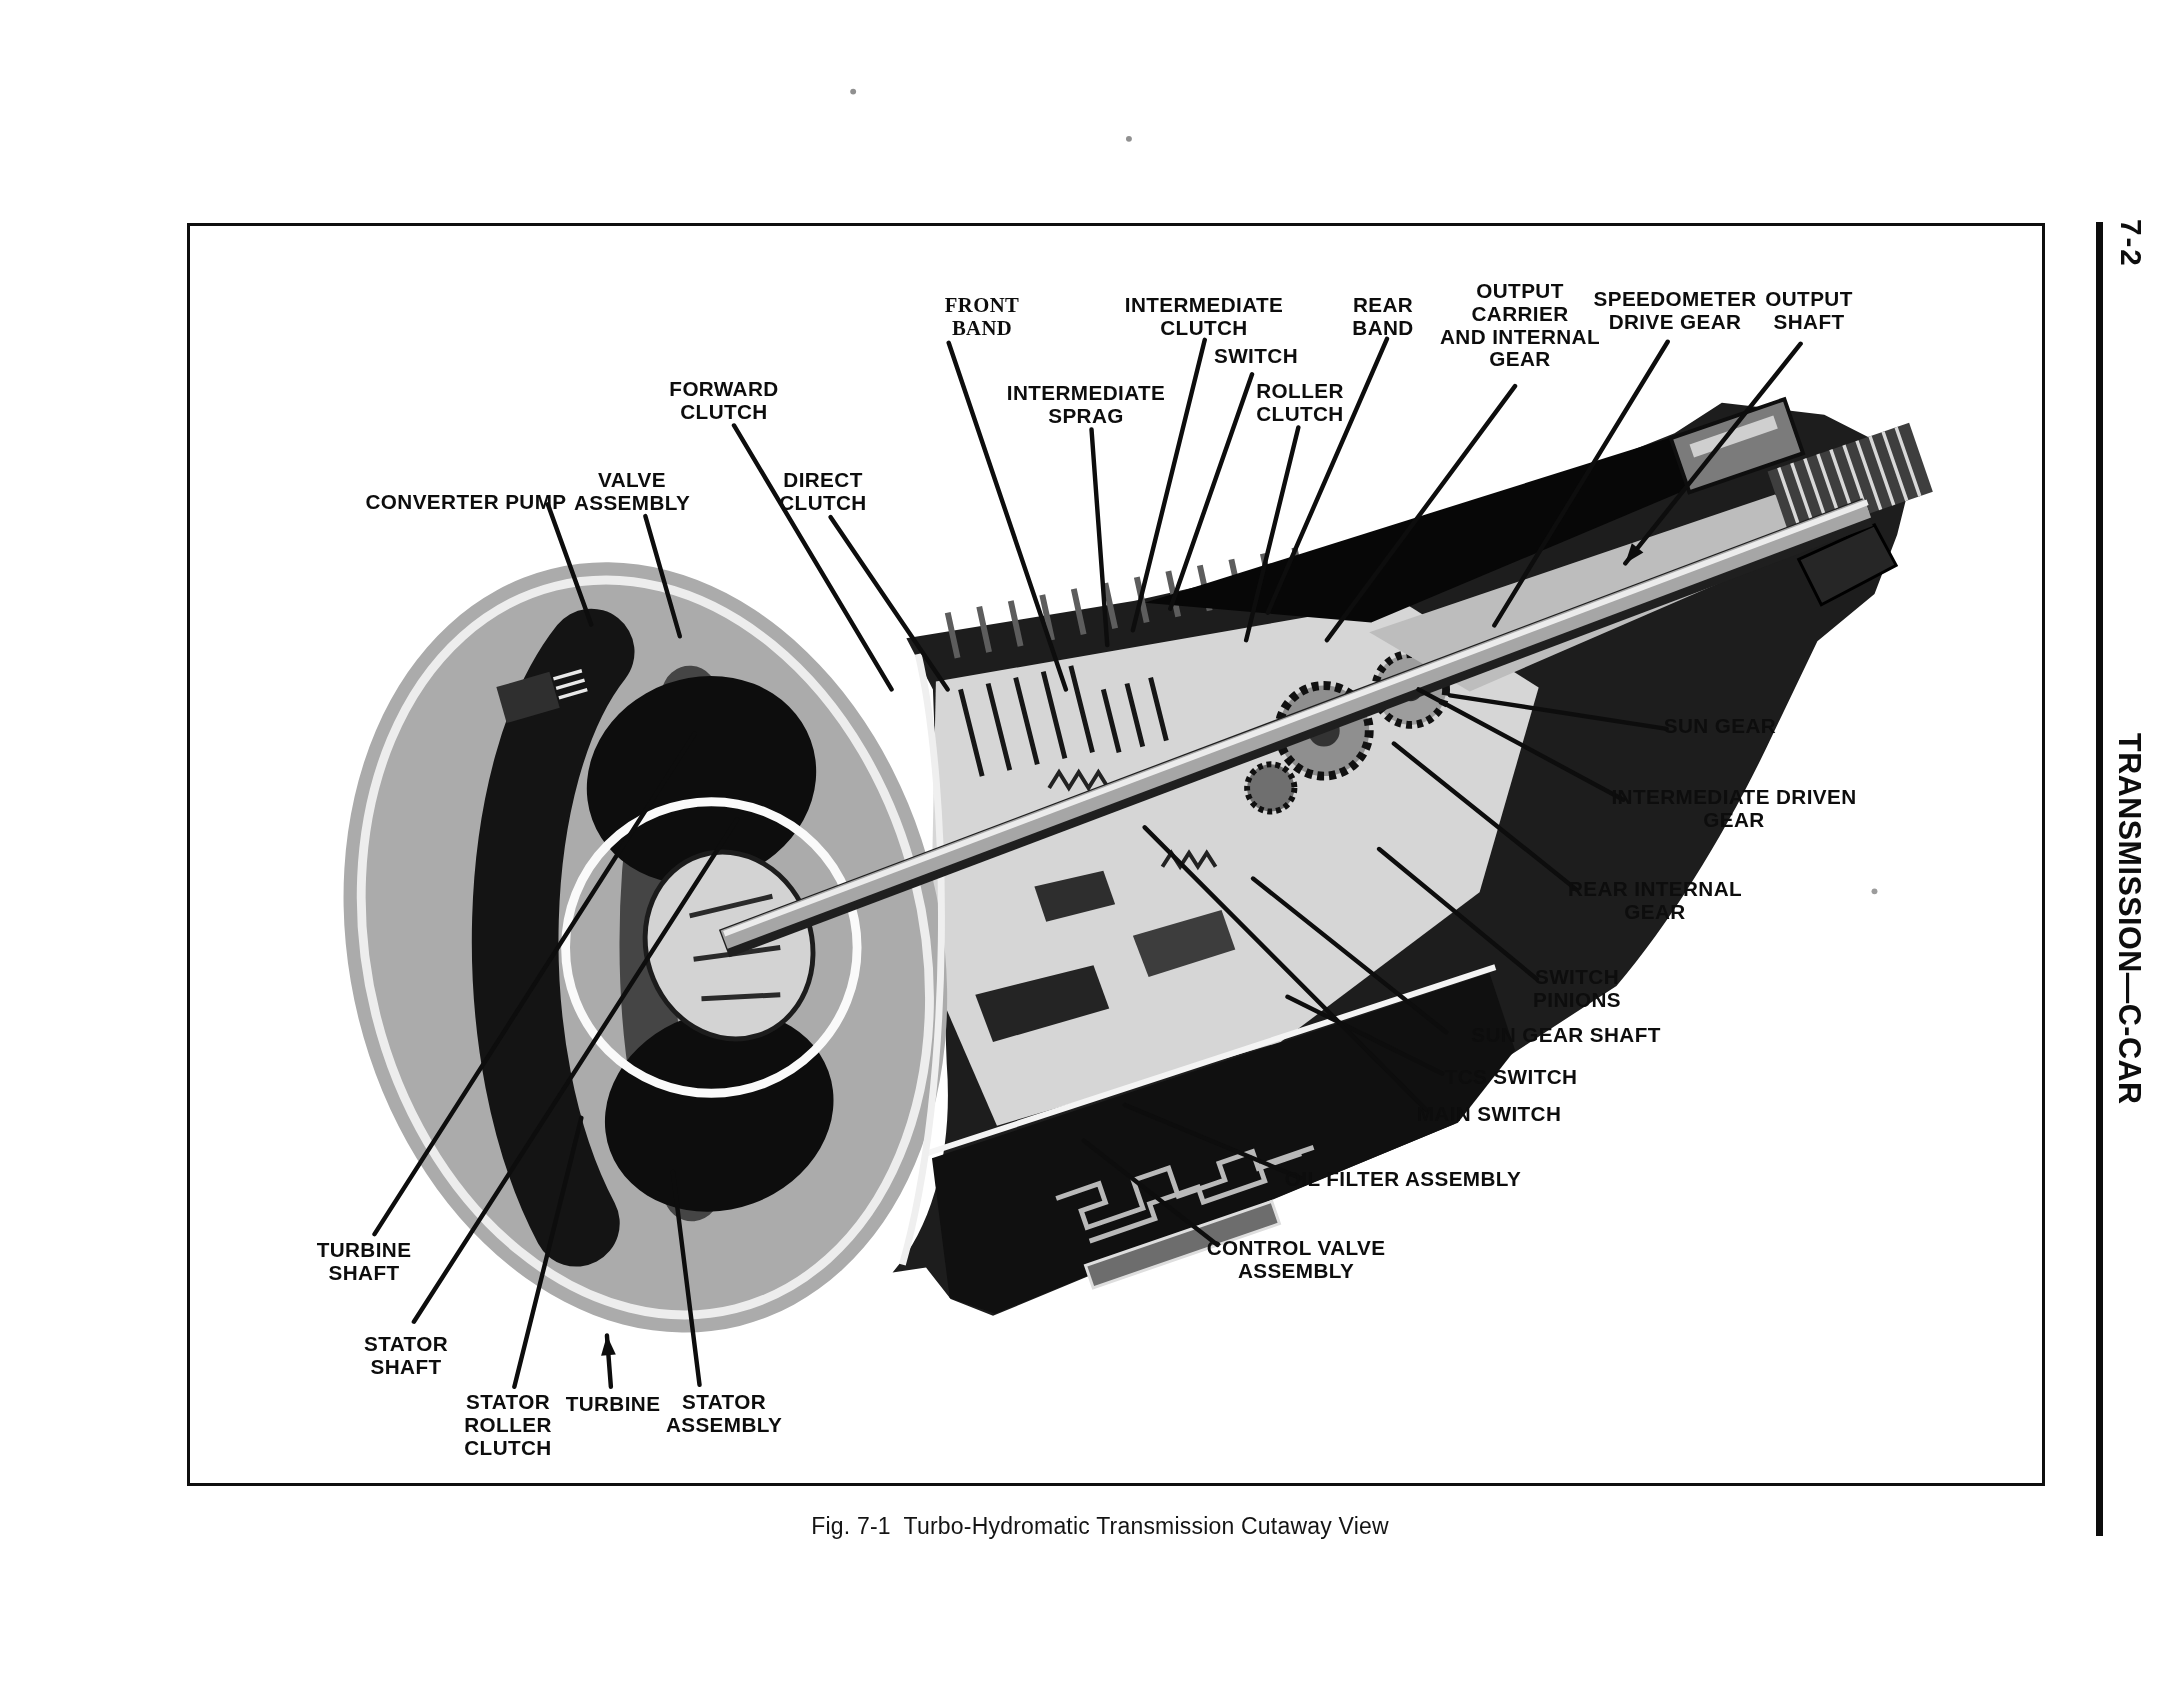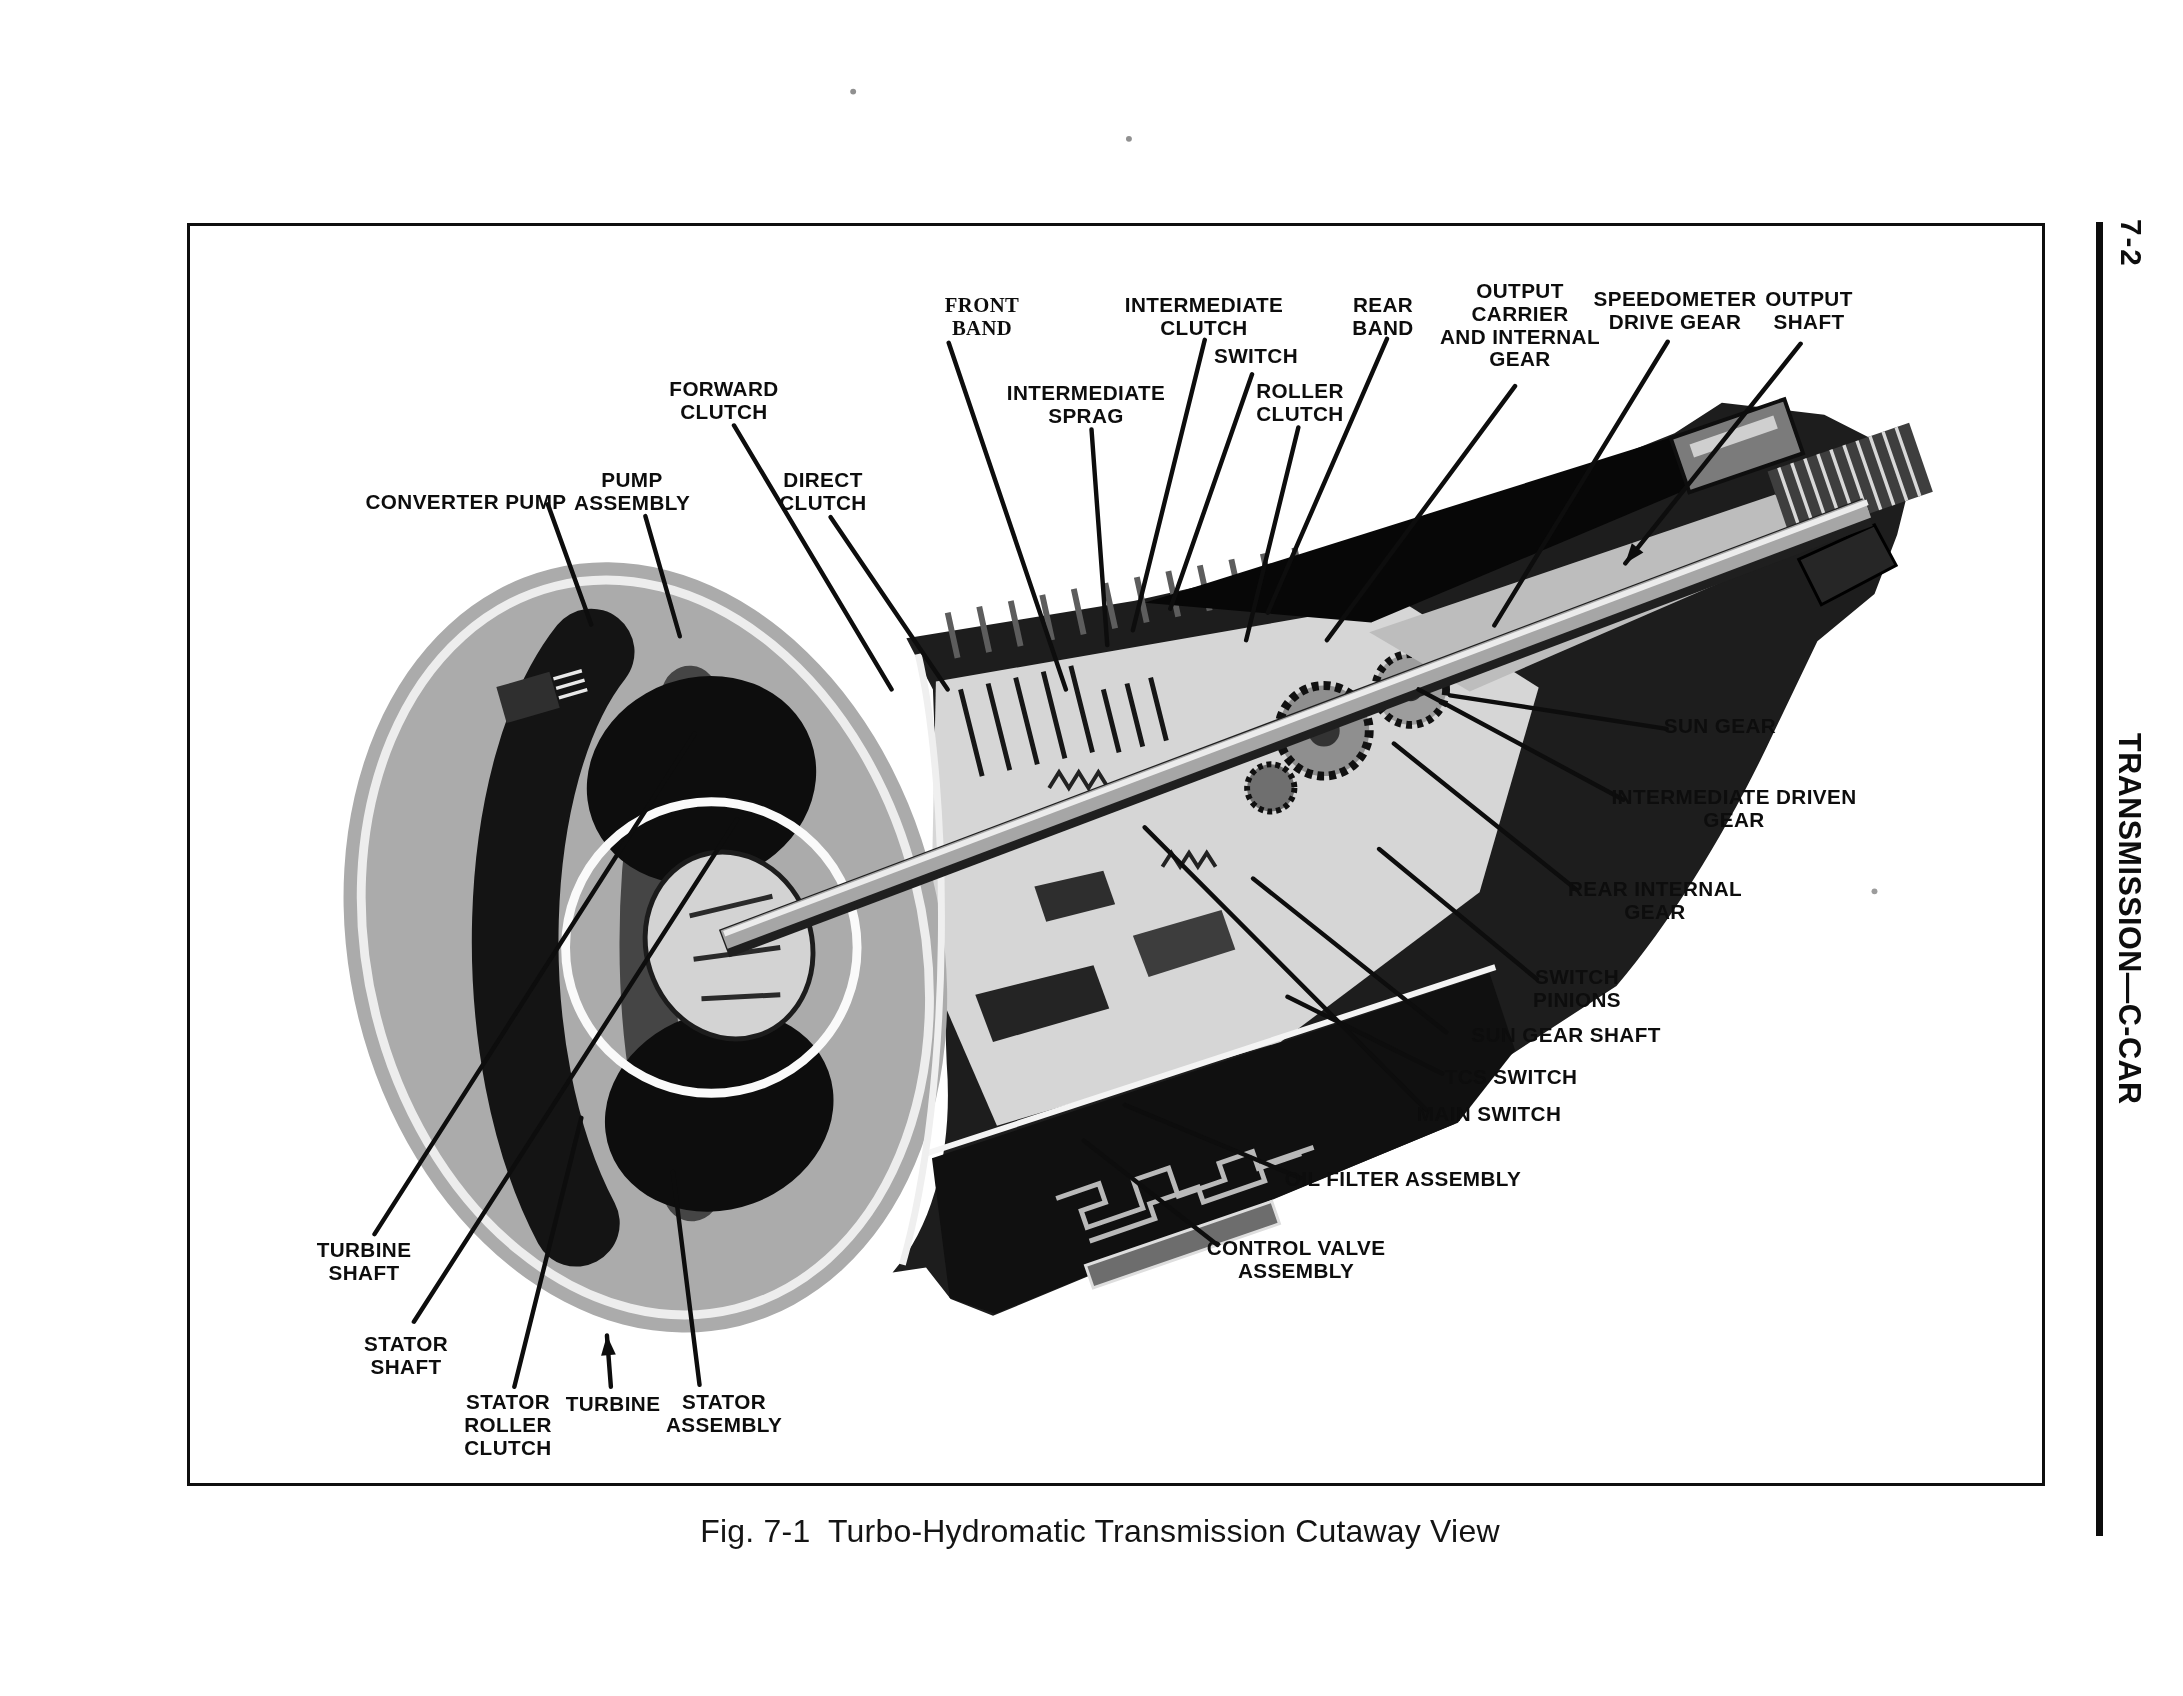--- a/index.html
+++ b/index.html
@@ -5,21 +5,21 @@
   html,body{margin:0;padding:0;background:#ffffff;}
   .page{position:relative;width:2184px;height:1696px;background:#ffffff;overflow:hidden;
         font-family:"Liberation Sans",sans-serif;color:#101010;}
   .figure-frame{position:absolute;left:187px;top:223px;width:1852px;height:1257px;
         border:3.9px solid #0f0f0f;z-index:5;pointer-events:none;}
   .art-svg{position:absolute;left:0;top:0;width:2184px;height:1696px;z-index:1;}
   .callout-layer{position:absolute;left:0;top:0;width:2184px;height:1696px;z-index:6;}
   .callout{position:absolute;transform:translateX(-50%);white-space:pre-line;text-align:center;
         font-weight:700;font-size:20.7px;line-height:1.1;letter-spacing:0.4px;color:#0d0d0d;}
   .caption{position:absolute;left:1100px;top:1513px;transform:translateX(-50%);
-        font-size:32px;letter-spacing:0.2px;color:#141414;white-space:nowrap;}
+        font-size:23px;letter-spacing:0.2px;color:#141414;white-space:nowrap;}
   .side-rule{position:absolute;left:2096px;top:222px;width:6.9px;height:1314px;background:#0d0d0d;}
   .page-number{position:absolute;left:2114px;top:219px;writing-mode:vertical-rl;
         font-weight:700;font-size:29.6px;letter-spacing:2px;color:#0d0d0d;}
   .side-title{position:absolute;left:2112px;top:733px;writing-mode:vertical-rl;
         font-weight:700;font-size:30.5px;letter-spacing:0.5px;color:#0d0d0d;}
 </style>
 </head>
 <body>
 
 <div class="page">
@@ -126,21 +126,21 @@
         <line x1="420" y1="1342" x2="748" y2="832" stroke="#0d0d0d" stroke-width="4.5" stroke-linecap="round"></line>
         <line x1="522" y1="1408" x2="590" y2="1135" stroke="#0d0d0d" stroke-width="4.5" stroke-linecap="round"></line>
         <line x1="620" y1="1408" x2="616" y2="1356" stroke="#0d0d0d" stroke-width="4.5" stroke-linecap="round"></line>
         <polygon points="616,1356 625.0118386189565,1375.365865968396 610.0560213364329,1376.516313451667" fill="#0d0d0d"></polygon>
         <line x1="710" y1="1406" x2="683" y2="1190" stroke="#0d0d0d" stroke-width="4.5" stroke-linecap="round"></line>
       </g>
   </svg>
 
   <div id="callouts" class="callout-layer">
       <div class="callout" style="left: 466px; top: 491px;">CONVERTER PUMP</div>
-      <div class="callout" style="left: 632px; top: 469px;">PUMP
+      <div class="callout" style="left: 632px; top: 469px;">VALVE
 ASSEMBLY</div>
       <div class="callout" style="left: 724px; top: 378px;">FORWARD
 CLUTCH</div>
       <div class="callout" style="left: 823px; top: 469px;">DIRECT
 CLUTCH</div>
       <div class="callout" style="left: 982px; top: 294px; font-family: Liberation Serif, serif;">FRONT
 BAND</div>
       <div class="callout" style="left: 1086px; top: 382px;">INTERMEDIATE
 SPRAG</div>
       <div class="callout" style="left: 1204px; top: 294px;">INTERMEDIATE

